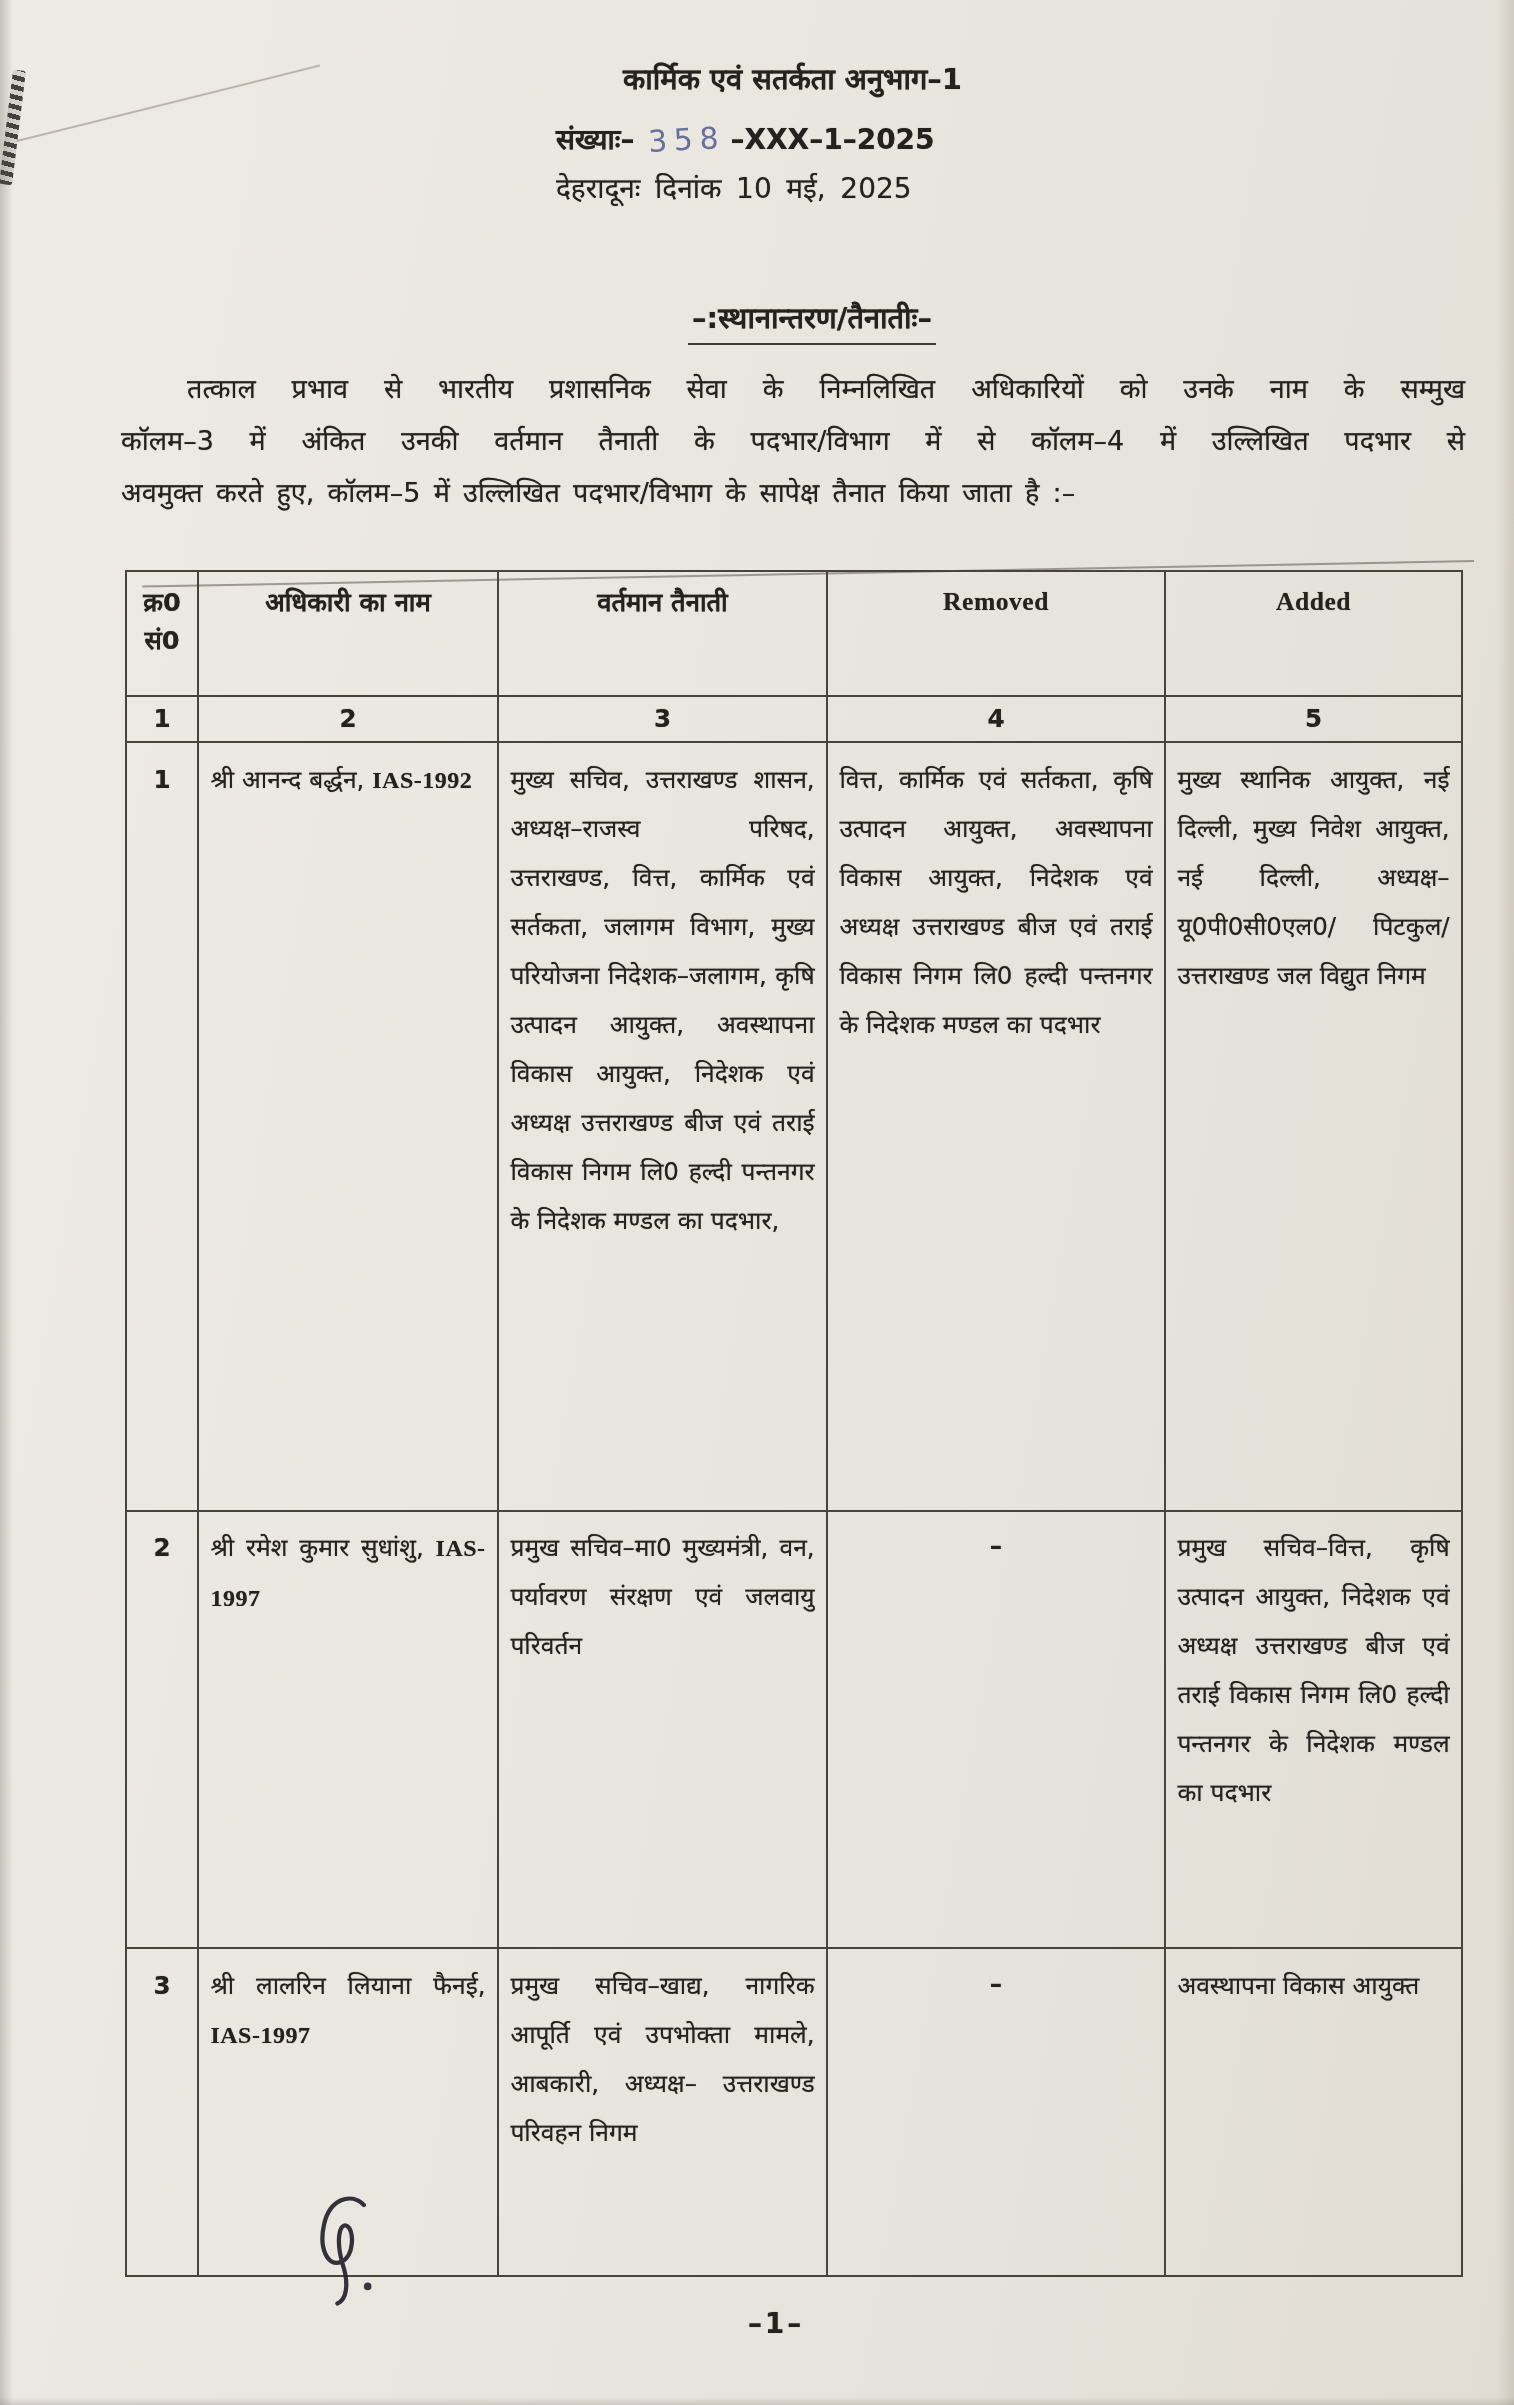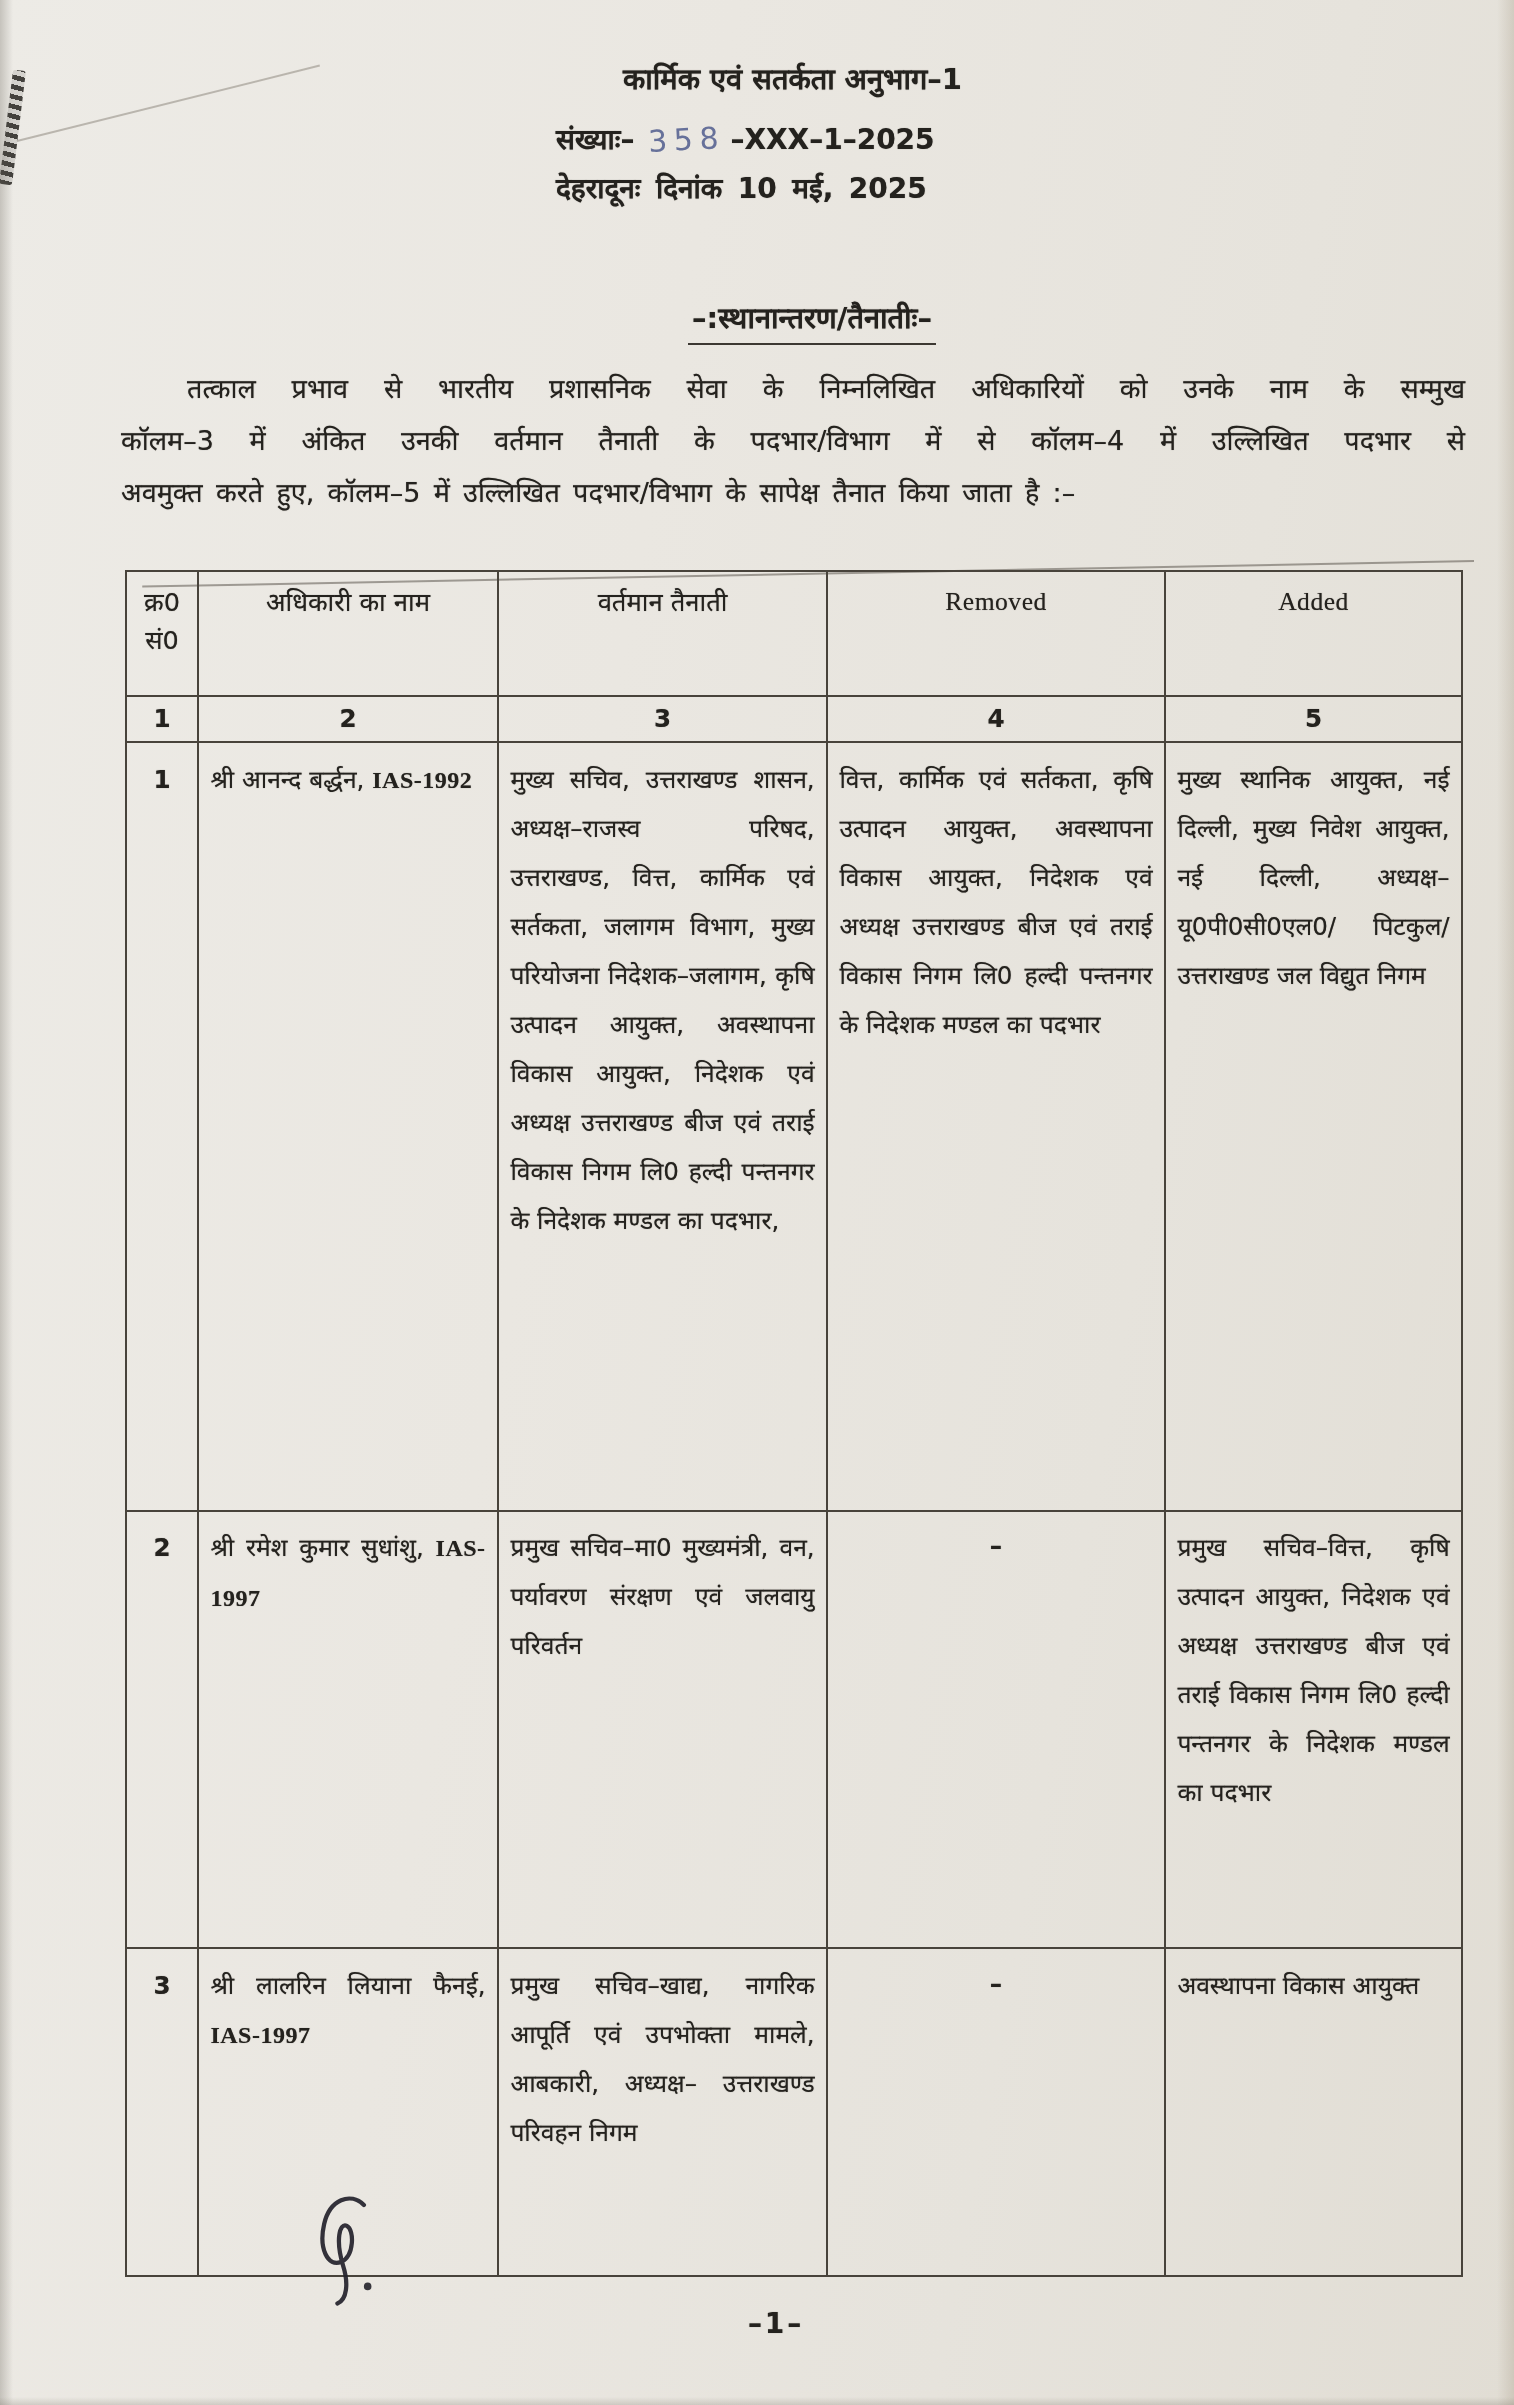--- a/index.html
+++ b/index.html
@@ -38,21 +38,21 @@
   
   .doc-header{position:absolute;left:556px;top:55px;width:473px;line-height:49px;}
   .doc-header .org{font-size:29px;font-weight:bold;text-align:center;margin-bottom:7.6px;}
   .doc-header .dept{font-size:29px;font-weight:bold;text-align:center;margin-bottom:10px;}
   .doc-header .numline{font-size:28px;font-weight:bold;text-align:left;}
   .handwritten-number{
     font-family:"DejaVu Sans",sans-serif;color:#67719a;font-size:30px;font-weight:normal;
     letter-spacing:6.6px;display:inline-block;transform:rotate(-3deg) translateY(0.9px);
     margin:0 5.7px 0 13.2px;text-shadow:none;
   }
-  .doc-header .placedate{font-size:28px;font-weight:bold;text-align:left;word-spacing:5.7px;}
+  .doc-header .placedate{font-size:28px;font-weight:normal;text-align:left;word-spacing:5.7px;}
 
   
   .subject{position:absolute;left:0;top:297px;width:1514px;text-align:center;}
   .subject .subject-text{
     display:inline-block;transform:translateX(55px);
     font-size:29px;font-weight:bold;
     border-bottom:2.8px solid #3c3832;padding:0 3.8px 6.6px 3.8px;
   }
 
   
@@ -64,21 +64,21 @@
   
   .doc-table{
     position:absolute;left:125px;top:570px;width:1336px;
     border-collapse:collapse;table-layout:fixed;
   }
   .doc-table td{
     border:2.3px solid #48433b;vertical-align:top;overflow:hidden;
     font-size:24.6px;line-height:49px;padding:7.6px 11.4px 0 11.4px;
   }
   col.c1{width:72px;} col.c2{width:300px;} col.c3{width:329px;} col.c4{width:338px;} col.c5{width:297px;}
-  tr.hdr-row td{height:112px;font-weight:400;text-align:center;padding-top:11.4px;font-size:25.6px;line-height:38px;}
+  tr.hdr-row td{height:112px;font-weight:700;text-align:center;padding-top:11.4px;font-size:25.6px;line-height:38px;}
   td.col1hdr{text-align:left;padding-left:11.4px;line-height:55px;font-size:24.6px;}
   td.hdr-en{font-family:"Liberation Serif","DejaVu Serif",serif;font-weight:bold;font-size:25.6px;letter-spacing:0.5px;}
   tr.num-row td{height:42px;text-align:center;font-weight:bold;padding:0;line-height:44px;}
   tr.row1 td{height:755px;}
   tr.row2 td{height:424px;}
   tr.row3 td{height:314px;}
   td.sno{text-align:center;font-weight:bold;padding-top:11.4px;}
   td.body-cell{text-align:justify;text-align-last:left;padding-top:11.4px;margin-left:34px;}
   td.name-cell{text-align:justify;text-align-last:left;padding-top:11.4px;}
   .latin{font-family:"Liberation Serif","DejaVu Serif",serif;font-weight:bold;font-size:24px;letter-spacing:0.5px;}

